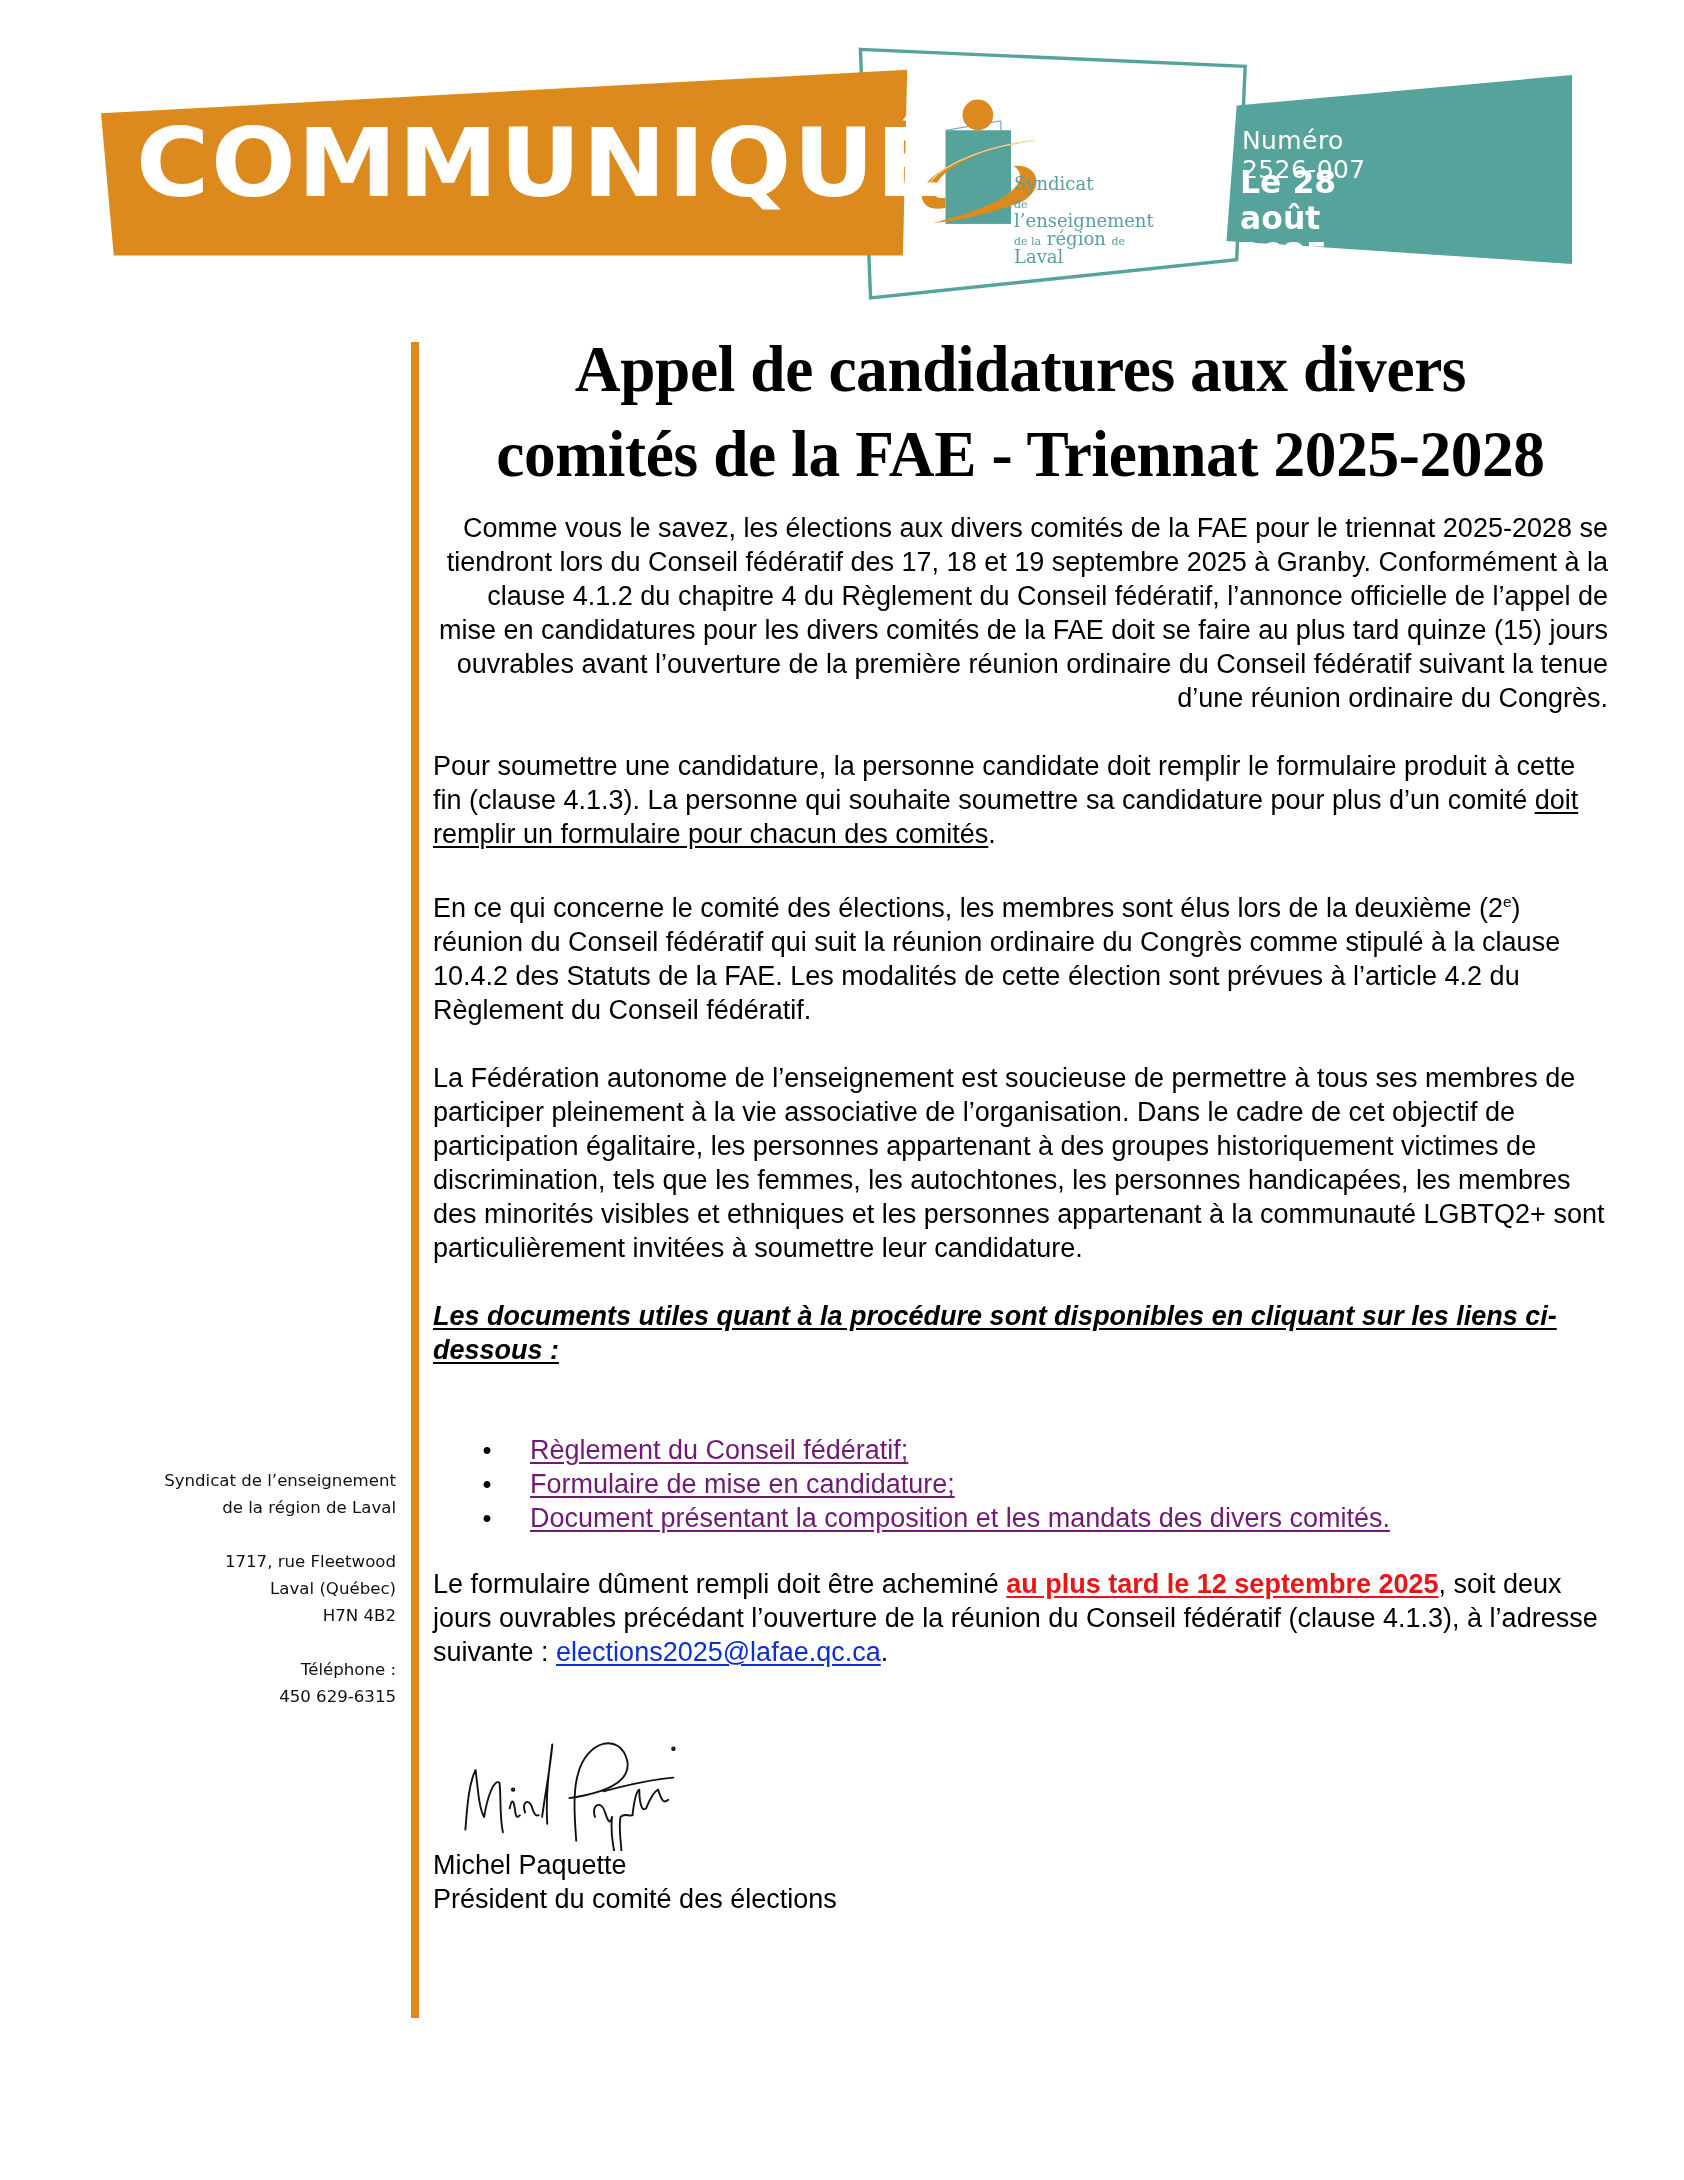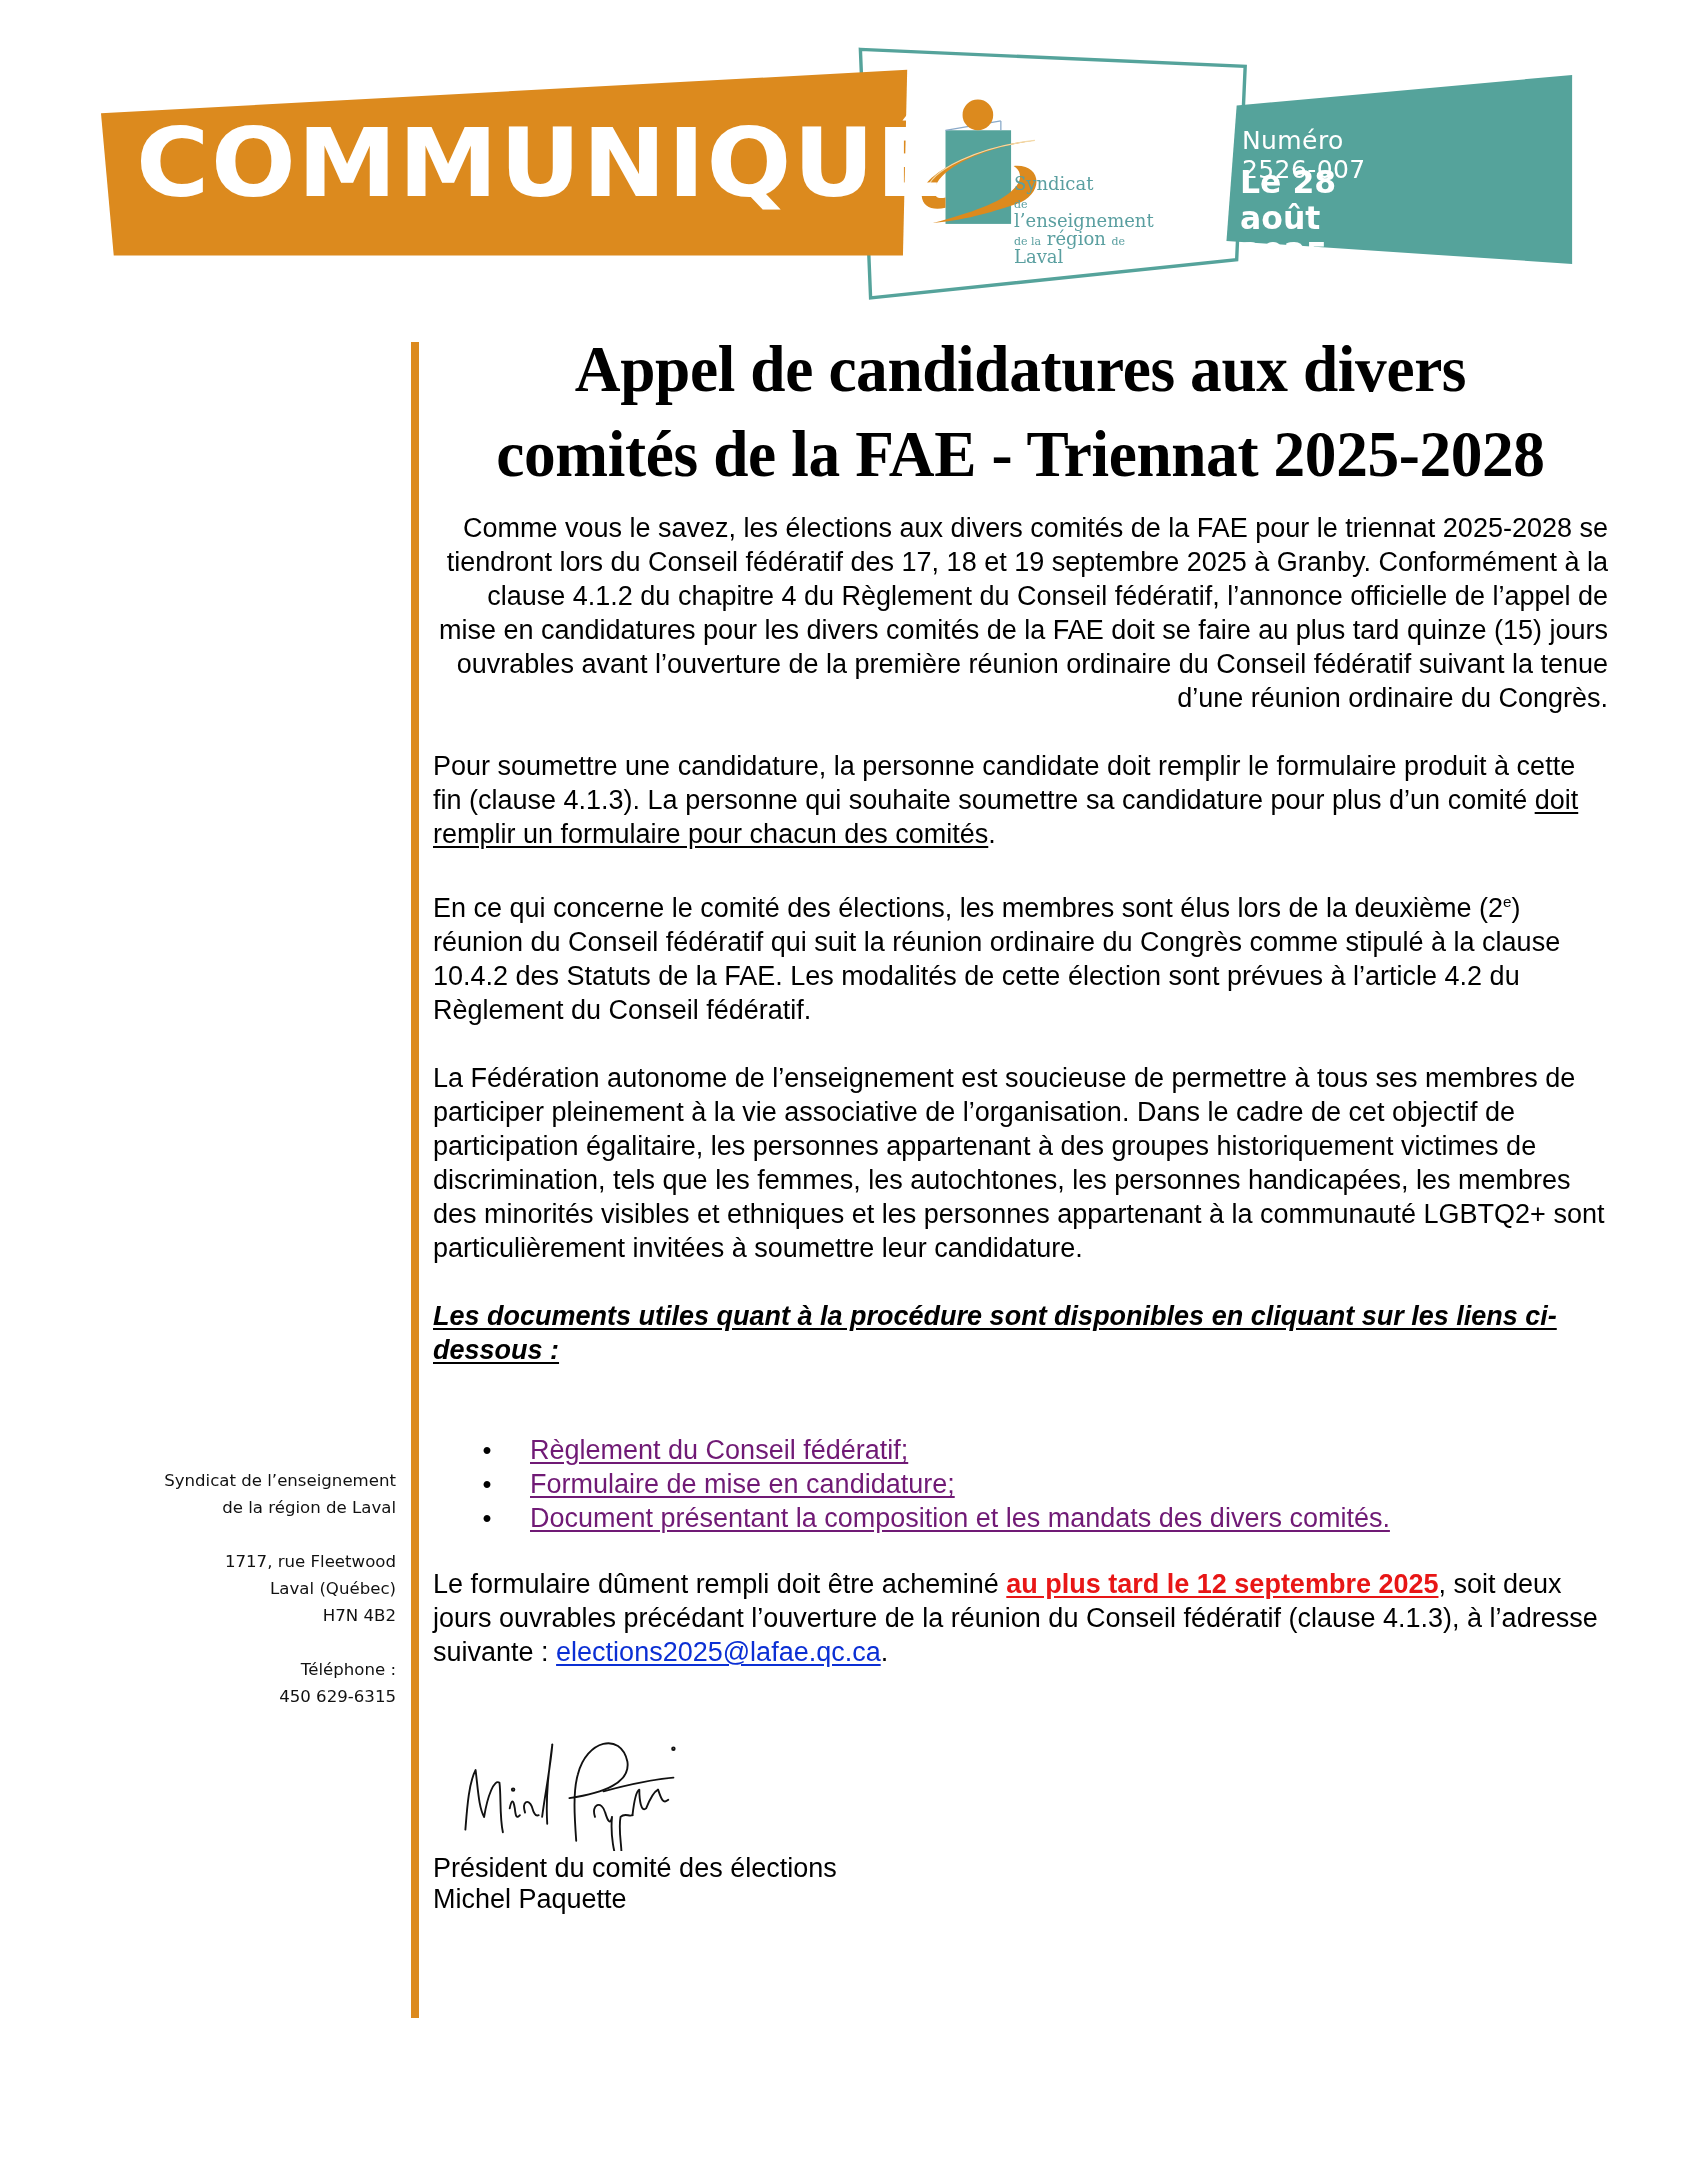--- a/index.html
+++ b/index.html
@@ -124,17 +124,17 @@
           <path d="M148,178 C146,150 144,120 150,100 C160,60 200,50 208,85 C212,110 180,122 140,128"></path>
           <path d="M170,150 C165,135 178,130 182,145 C185,155 188,160 190,150 C188,170 192,195 198,205 C206,200 196,170 200,150 C205,145 210,150 214,148"></path>
           <path d="M214,148 C216,130 218,120 222,118 C222,130 224,145 230,140 C236,125 240,120 244,118"></path>
           <path d="M180,120 C210,112 240,106 262,104"></path>
           <path d="M244,118 C248,130 250,135 256,130"></path>
           <circle cx="262" cy="70" r="1.5"></circle>
         </g>
       </svg>
     </div>
 
+    <p style="margin-top:-3.4px;">Michel Paquette</p>
     <p>Président du comité des élections</p>
-    <p style="margin-top:-3.4px;">Michel Paquette</p>
   </div>
 </div>
 
 
 </body></html>

